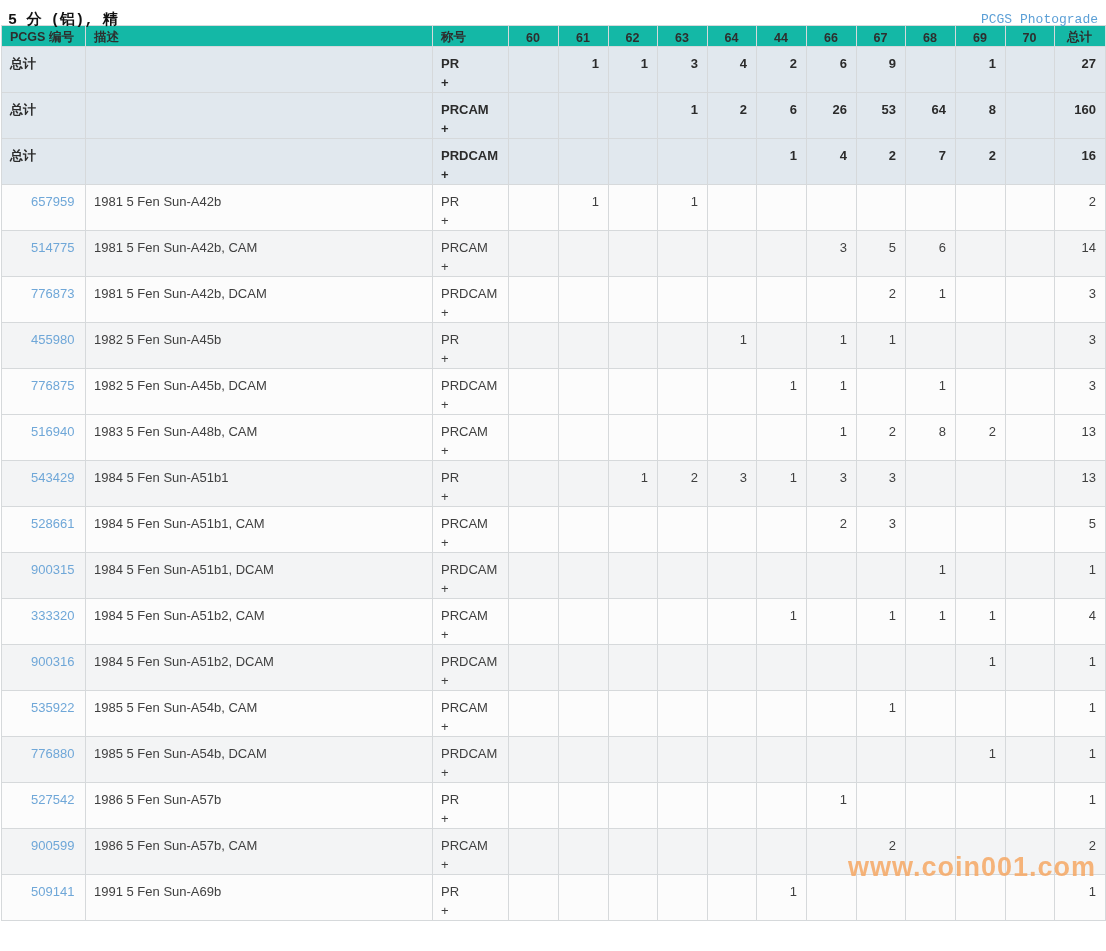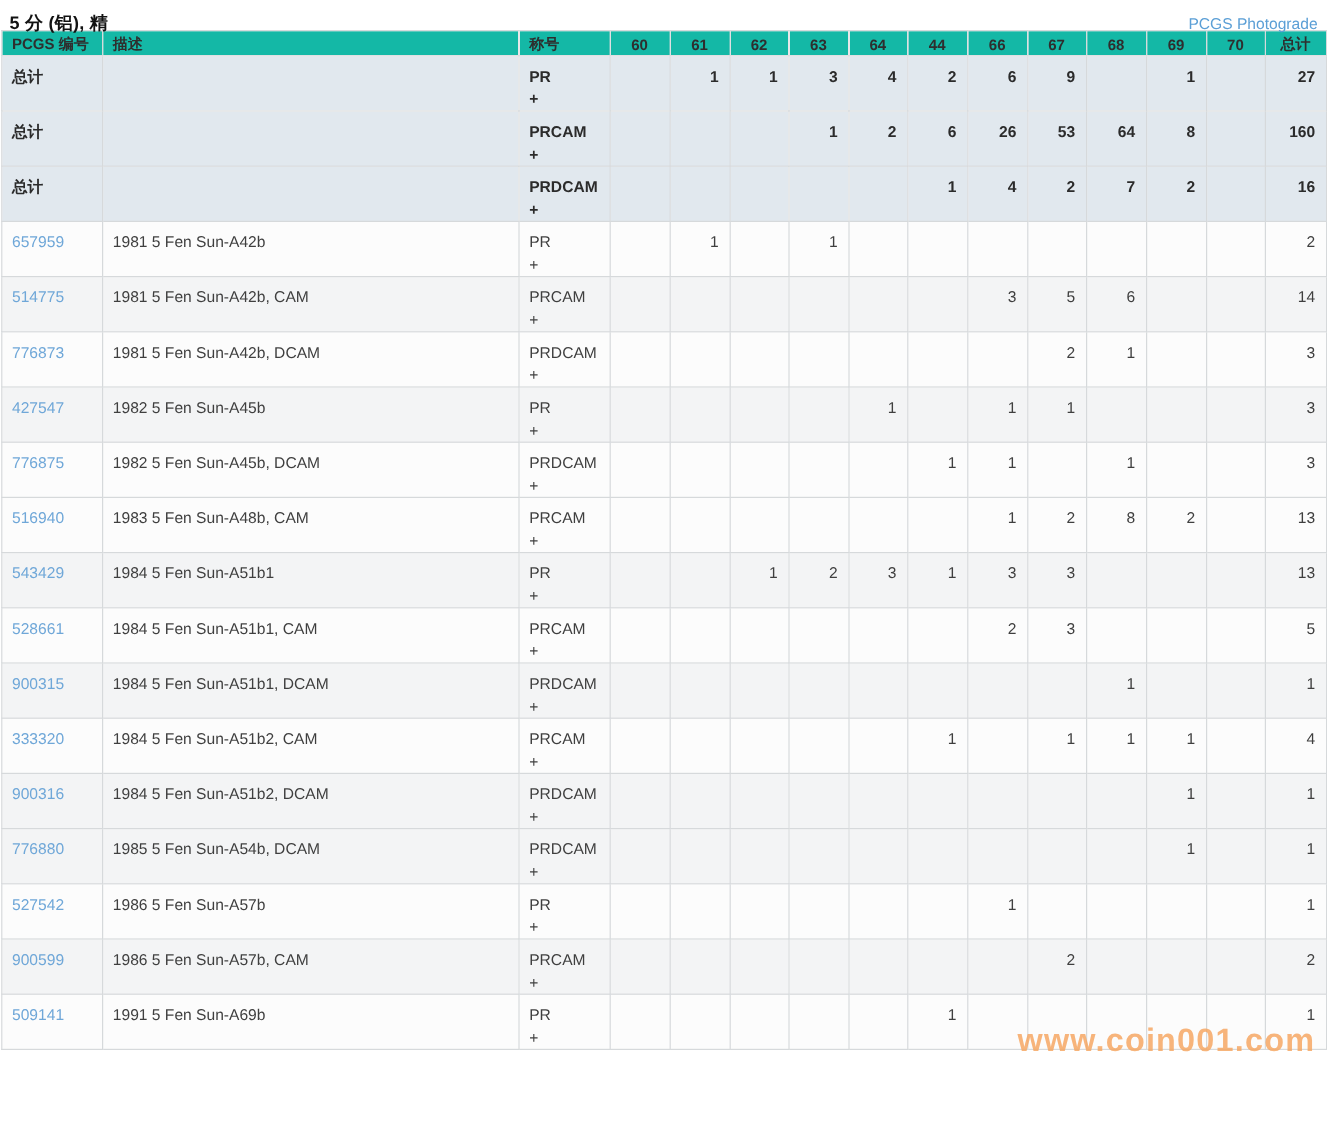--- a/index.html
+++ b/index.html
@@ -6,20 +6,21 @@
   body{
     width:1106px;height:951px;position:relative;overflow:hidden;
     background:#ffffff;color:#333;
     font-family:"Liberation Sans","DejaVu Sans",sans-serif;
     -webkit-font-smoothing:antialiased;
   }
   .top-bar{
     height:25px;box-sizing:border-box;
     display:flex;justify-content:space-between;align-items:center;
     padding:14px 8px 0 8px;
+    font-family:Liberation Mono, monospace;
   }
   .page-title{
     font-size:15px;font-weight:bold;color:#121212;margin:0;letter-spacing:.2px;
   }
   .photograde-link{
     font-size:13px;color:#5b9fd6;text-decoration:none;cursor:pointer;margin-left:31px;
   }
   table.pop{
     border-collapse:collapse;table-layout:fixed;
     width:1104px;margin-left:1px;
@@ -36,21 +37,21 @@
   .pop td{
     height:44px;box-sizing:border-box;
     vertical-align:top;padding:7px 8px 0 8px;
     line-height:19px;color:#3f3f3f;white-space:nowrap;overflow:hidden;
   }
   .pop td.num{text-align:right;padding-right:9px;}
   tr.total-row{background:#e1e8ee;}
   tr.total-row td{font-weight:bold;color:#2b2b2b;}
   tr.plain{background:#fcfcfc;}
   tr.stripe{background:#f3f4f5;}
-  .id-link{color:#6fa7d8;text-decoration:none;cursor:pointer;}
+  .id-link{color:#6fa7d8;text-decoration:none;cursor:pointer;margin-left:21px;}
   .desig-line{line-height:19px;}
   .watermark{
     position:absolute;top:852px;right:10px;
     font-size:27px;font-weight:bold;letter-spacing:1px;
     color:#f6a55f;opacity:.82;pointer-events:none;
   }
 </style>
 </head>
 <body>
 
@@ -211,21 +212,21 @@
         <td class="num"></td>
         <td class="num"></td>
         <td class="num"></td>
         <td class="num">2</td>
         <td class="num">1</td>
         <td class="num"></td>
         <td class="num"></td>
         <td class="num">3</td>
       </tr>
       <tr class="stripe">
-        <td><a class="id-link">427547</a></td>
+        <td><a class="id-link">455980</a></td>
         <td>1982 5 Fen Sun-A45b</td>
         <td>
           <div class="desig-line">PR</div>
           <div class="desig-line">+</div>
         </td>
         <td class="num"></td>
         <td class="num"></td>
         <td class="num"></td>
         <td class="num"></td>
         <td class="num">1</td>
@@ -367,20 +368,40 @@
         <td class="num"></td>
         <td class="num"></td>
         <td class="num"></td>
         <td class="num"></td>
         <td class="num"></td>
         <td class="num"></td>
         <td class="num"></td>
         <td class="num"></td>
         <td class="num"></td>
         <td class="num">1</td>
+        <td class="num"></td>
+        <td class="num">1</td>
+      </tr>
+      <tr class="plain">
+        <td><a class="id-link">535922</a></td>
+        <td>1985 5 Fen Sun-A54b, CAM</td>
+        <td>
+          <div class="desig-line">PRCAM</div>
+          <div class="desig-line">+</div>
+        </td>
+        <td class="num"></td>
+        <td class="num"></td>
+        <td class="num"></td>
+        <td class="num"></td>
+        <td class="num"></td>
+        <td class="num"></td>
+        <td class="num"></td>
+        <td class="num">1</td>
+        <td class="num"></td>
+        <td class="num"></td>
         <td class="num"></td>
         <td class="num">1</td>
       </tr>
       <tr class="stripe">
         <td><a class="id-link">776880</a></td>
         <td>1985 5 Fen Sun-A54b, DCAM</td>
         <td>
           <div class="desig-line">PRDCAM</div>
           <div class="desig-line">+</div>
         </td>

